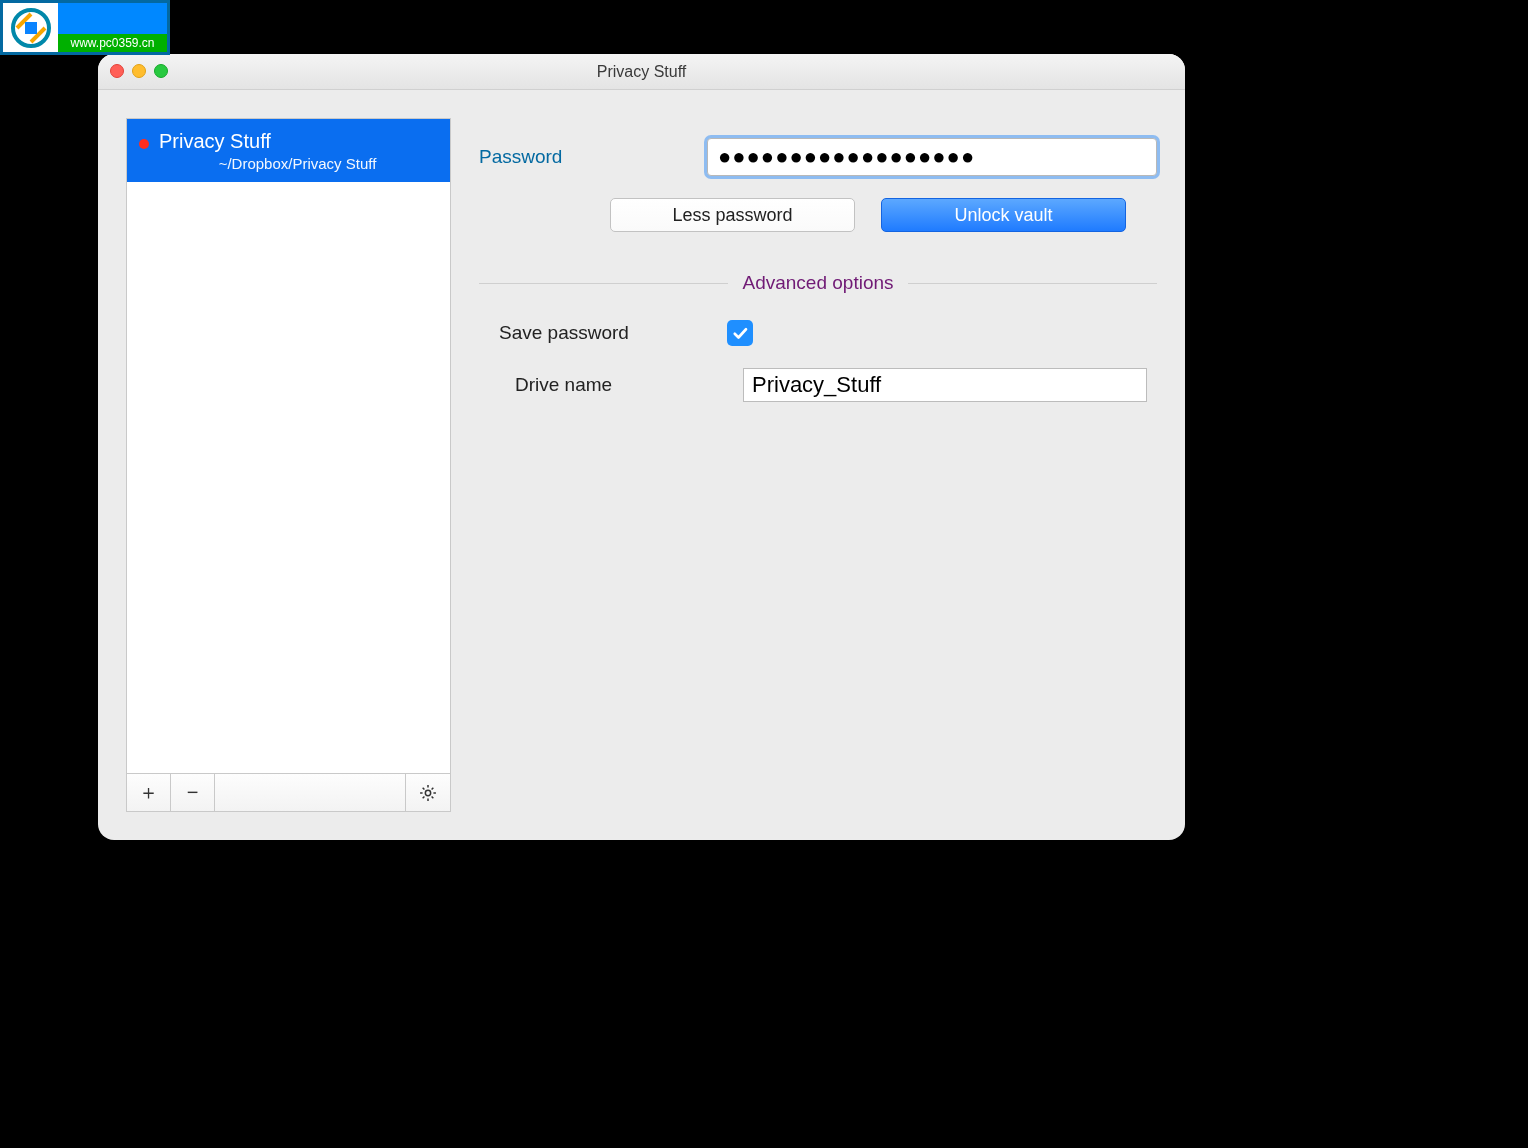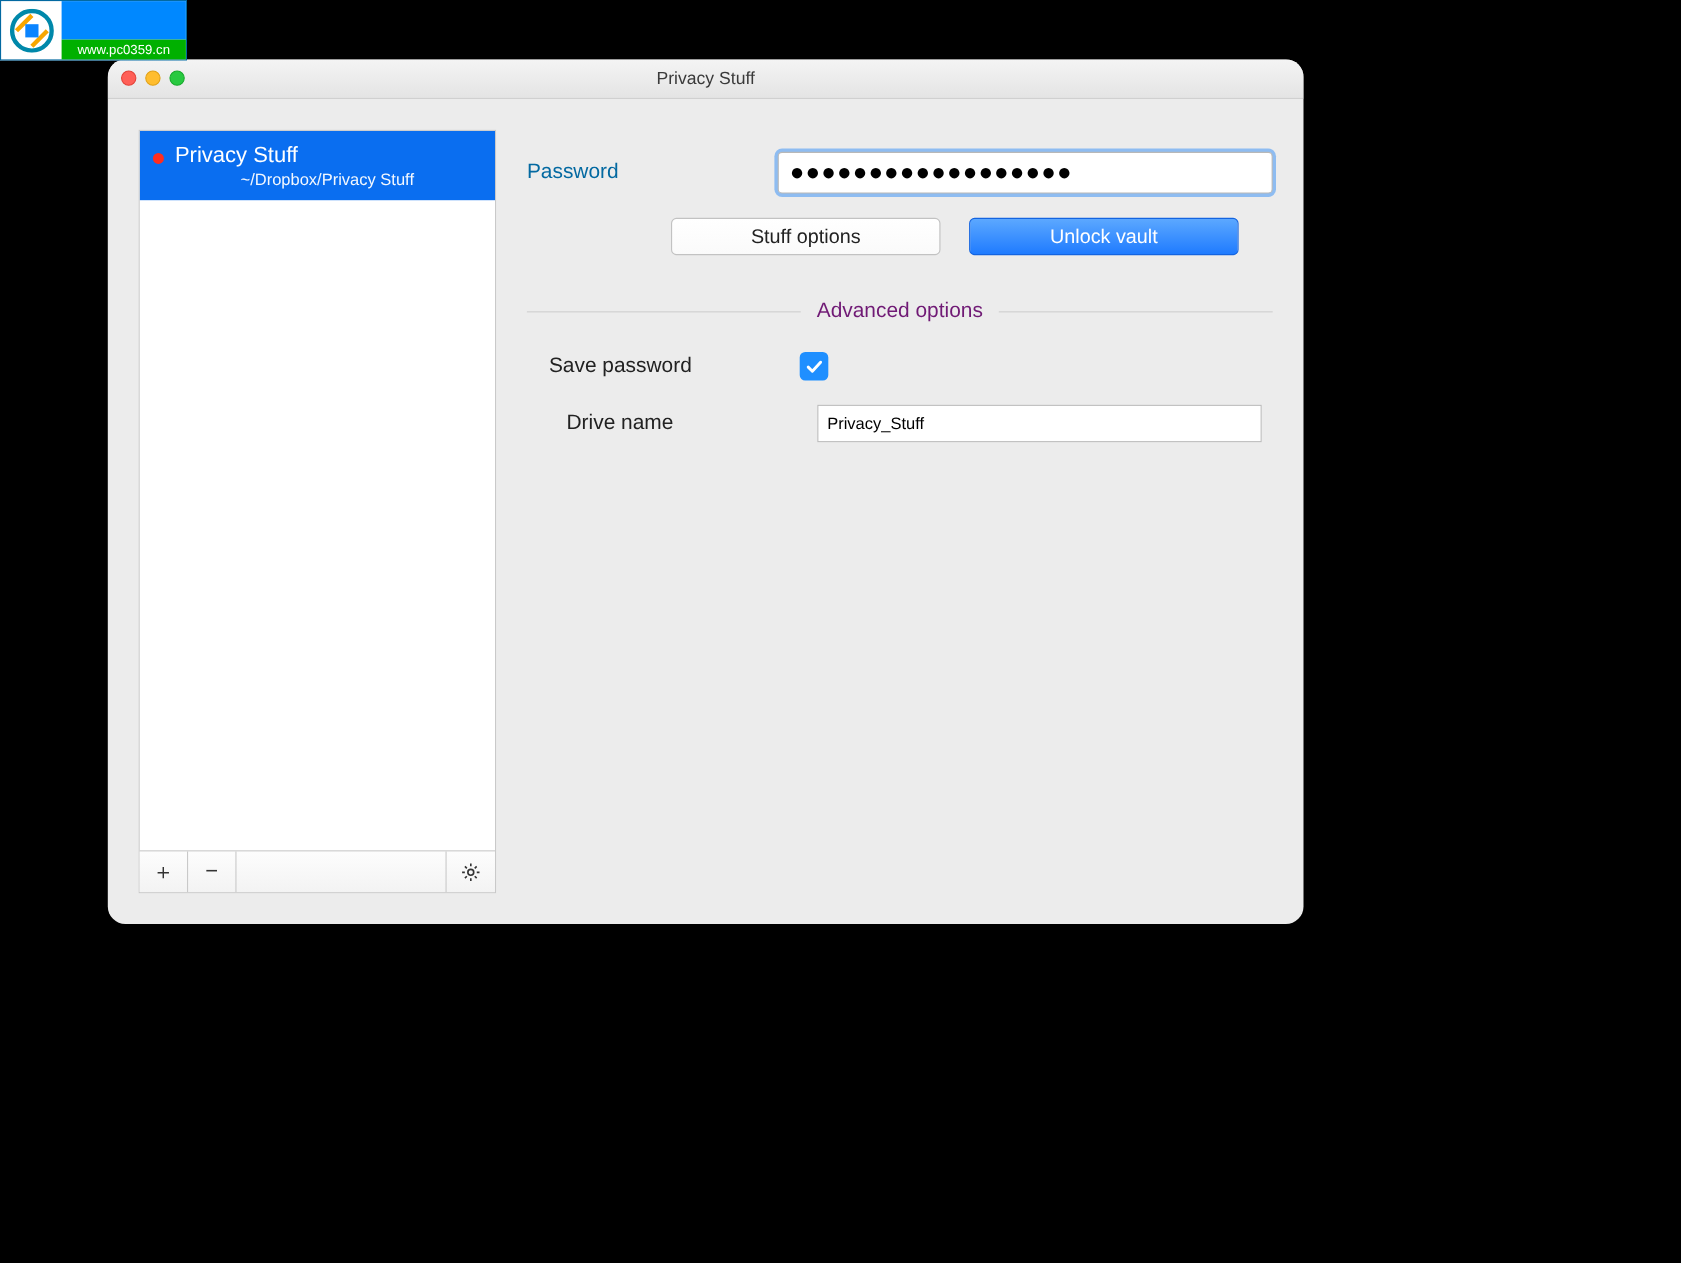--- a/index.html
+++ b/index.html
@@ -11,21 +11,21 @@
       font-size: 18px;
       color: #222;
       position: relative;
     }
     
     .watermark {
       position: absolute;
       top: 0; left: 0;
       width: 170px; height: 55px;
       background: #fff;
-      border: 1px solid #0369a1;
+      border: 3px solid #0369a1;
       display: flex;
       align-items: stretch;
       z-index: 100;
     }
     .wm-logo {
       width: 55px; height: 100%;
       display: flex; align-items: center; justify-content: center;
     }
     .wm-right { flex: 1; display: flex; flex-direction: column; }
     .wm-blue { flex: 1; background: #0088ff; }
@@ -202,21 +202,21 @@
     }
     .checkbox svg { width: 18px; height: 18px; }
 
     .drive-row { display: flex; align-items: center; }
     .drive-label { width: 228px; font-size: 19px; margin-left: 36px; }
     .drive-input {
       flex: 1;
       height: 34px;
       border: 1px solid #bcbcbc;
       background: #fff;
-      font-size: 15px;
+      font-size: 22px;
       padding: 0 8px;
       margin-right: 10px;
     }
   </style>
 </head>
 <body>
 
 <div class="watermark">
   <div class="wm-logo">
     <svg viewBox="0 0 40 40" width="40" height="40">
@@ -270,21 +270,21 @@
 
     <div class="main">
 
       <div class="form-row">
         <div class="form-label">Password</div>
         <input type="text" class="password-input" value="●●●●●●●●●●●●●●●●●●" style="">
       </div>
 
       <div class="button-row">
         <div class="btn btn-secondary">
-          <span>Stuff options</span>
+          <span>Less password</span>
         </div>
         <div class="btn btn-primary">
           <span>Unlock vault</span>
         </div>
       </div>
 
       <div class="section-divider">
         <div class="section-title">Advanced options</div>
       </div>
 

